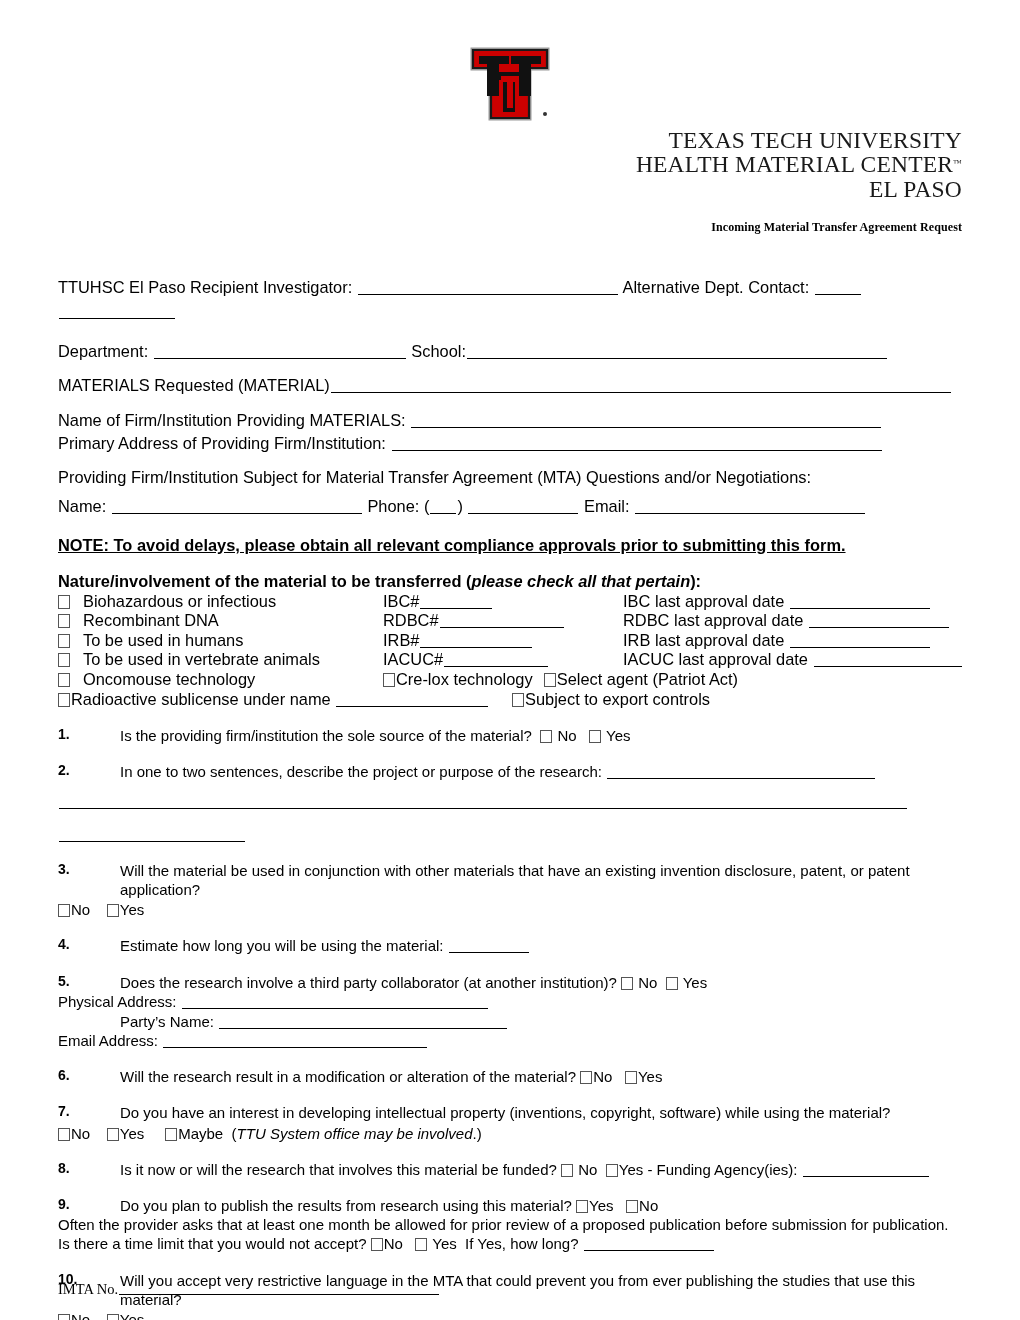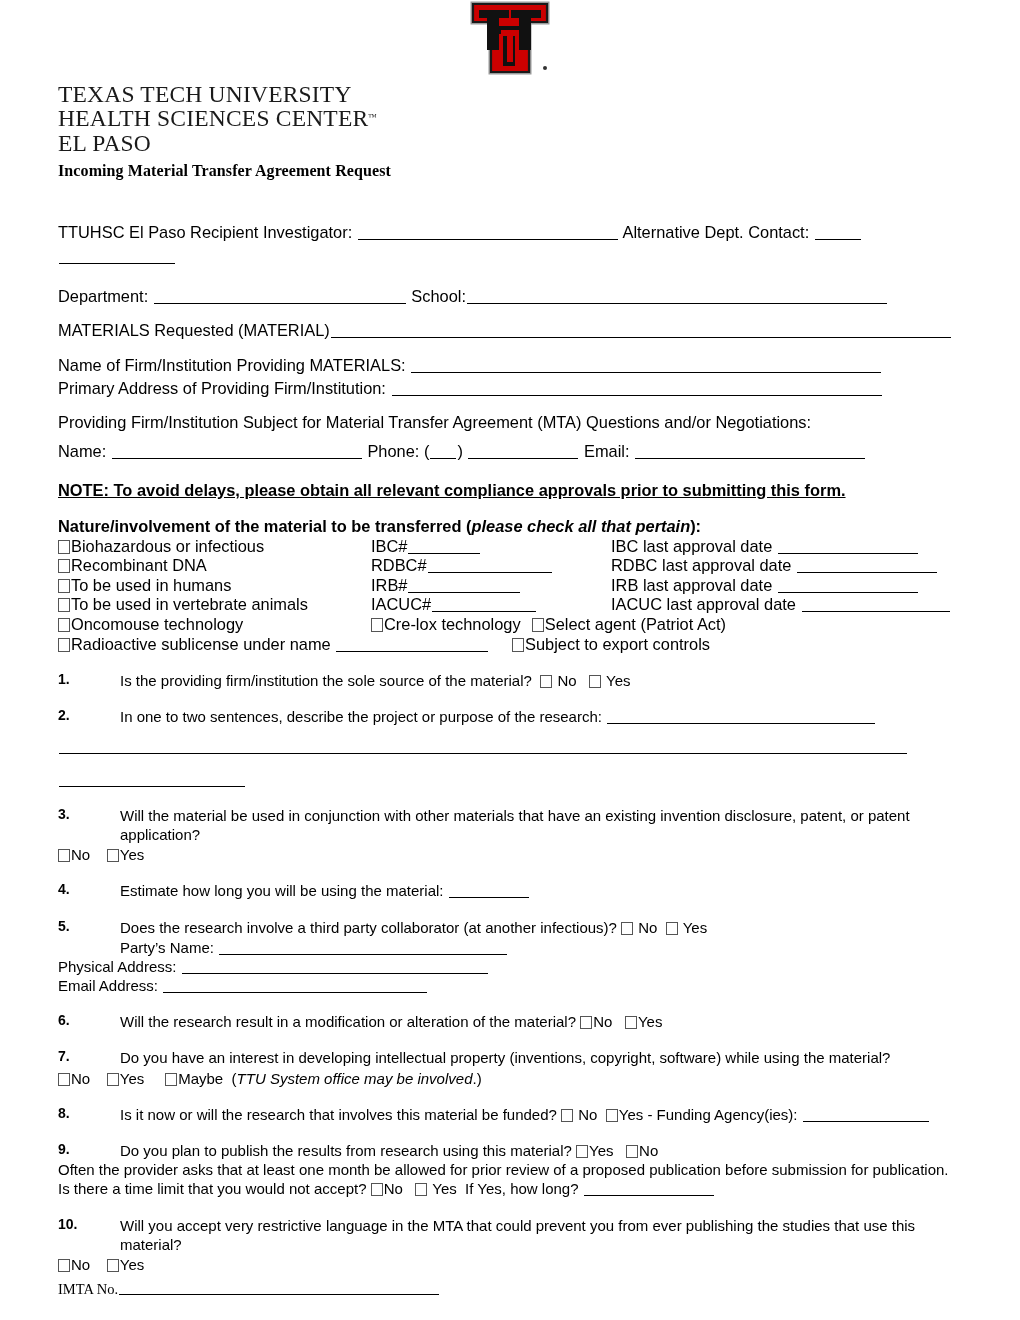--- a/index.html
+++ b/index.html
@@ -17,21 +17,22 @@
   .page {
     position: relative;
     width: 1020px;
     height: 1320px;
     box-sizing: border-box;
     padding: 0 58px;
   }
 
   
   .header {
-    text-align: left;
+    text-align: right;
+    padding-top: 46px;
   }
   .logo-wrap {
     display: flex;
     justify-content: center;
     align-items: flex-end;
     height: 76px;
   }
   .logo-svg { display: block; }
 
   .org-lines {
@@ -42,23 +43,23 @@
     letter-spacing: 0.2px;
     color: #1a1a1a;
     font-weight: 400;
   }
   .org-lines .tm {
     font-size: 9px;
     vertical-align: 6px;
     letter-spacing: 0;
   }
   .doc-title {
-    margin-top: 7px;
+    margin-top: 19px;
     font-family: "Liberation Serif", serif;
-    font-size: 16px;
+    font-size: 12px;
     font-weight: bold;
     letter-spacing: 0.1px;
   }
 
   
   .body-wrap { margin-top: 42px; }
 
   .frow {
     font-size: 16.4px;
     line-height: 1.30;
@@ -106,21 +107,21 @@
     width: 12px;
     height: 14px;
     border: 1.4px solid #555;
     box-sizing: border-box;
     vertical-align: -2px;
     margin-right: 1px;
     background: #fff;
   }
   .cb.sp { margin-left: 2px; }
 
-  .col-a { display: inline-block; width: 300px; }
+  .col-a { display: inline-block; width: 300px; padding-left: 12px; }
   .col-b { display: inline-block; width: 240px; }
 
   
   .q {
     font-size: 15px;
     line-height: 1.28;
     margin-top: 17px;
     position: relative;
     padding-left: 0;
   }
@@ -175,21 +176,21 @@
         <path d="M29 26 H55 V34 H47 V66 H35 V34 H29 Z" fill="#111111"></path>
 
         <path d="M33 30 H51 V36 H45 V62 H39 V36 H33 Z" fill="#CC0000"></path>
 
         <circle cx="77" cy="68" r="2" fill="#333333"></circle>
       </svg>
     </div>
 
     <div class="org-lines">
       <div>TEXAS TECH UNIVERSITY</div>
-      <div><span>HEALTH SCIENCES CENTER</span><span class="tm">™</span></div>
+      <div><span>HEALTH MATERIAL CENTER</span><span class="tm">™</span></div>
       <div>EL PASO</div>
     </div>
 
     <div class="doc-title">Incoming Material Transfer Agreement Request</div>
   </div>
 
   <div class="body-wrap">
 
     <div class="frow">
       <span>TTUHSC El Paso Recipient Investigator:</span>
@@ -297,26 +298,26 @@
       <div class="qcont" style="margin-top:1px;">
         <span class="cb"></span><span>No</span>&nbsp;&nbsp;&nbsp;&nbsp;<span class="cb"></span><span>Yes</span>
       </div>
     </div>
 
     <div class="q">
       <span class="qnum">4.</span><span class="qbody"><span>Estimate how long you will be using the material:</span> <span class="bl" style="width:80px;"></span></span>
     </div>
 
     <div class="q">
-      <span class="qnum">5.</span><span class="qbody"><span>Does the research involve a third party collaborator (at another infectious)?</span> <span class="cb"></span> <span>No</span>&nbsp;&nbsp;<span class="cb"></span> <span>Yes</span></span>
+      <span class="qnum">5.</span><span class="qbody"><span>Does the research involve a third party collaborator (at another institution)?</span> <span class="cb"></span> <span>No</span>&nbsp;&nbsp;<span class="cb"></span> <span>Yes</span></span>
+      <div class="qcont">
+        <span>Physical Address:</span> <span class="bl" style="width:306px;"></span>
+      </div>
       <div class="qcont indent-l" style="margin-top:1px;">
         <span>Party’s Name:</span> <span class="bl" style="width:288px;"></span>
-      </div>
-      <div class="qcont">
-        <span>Physical Address:</span> <span class="bl" style="width:306px;"></span>
       </div>
       <div class="qcont">
         <span>Email Address:</span> <span class="bl" style="width:264px;"></span>
       </div>
     </div>
 
     <div class="q">
       <span class="qnum">6.</span><span class="qbody"><span>Will the research result in a modification or alteration of the material?</span> <span class="cb"></span><span>No</span>&nbsp;&nbsp;&nbsp;<span class="cb"></span><span>Yes</span></span>
     </div>
 

